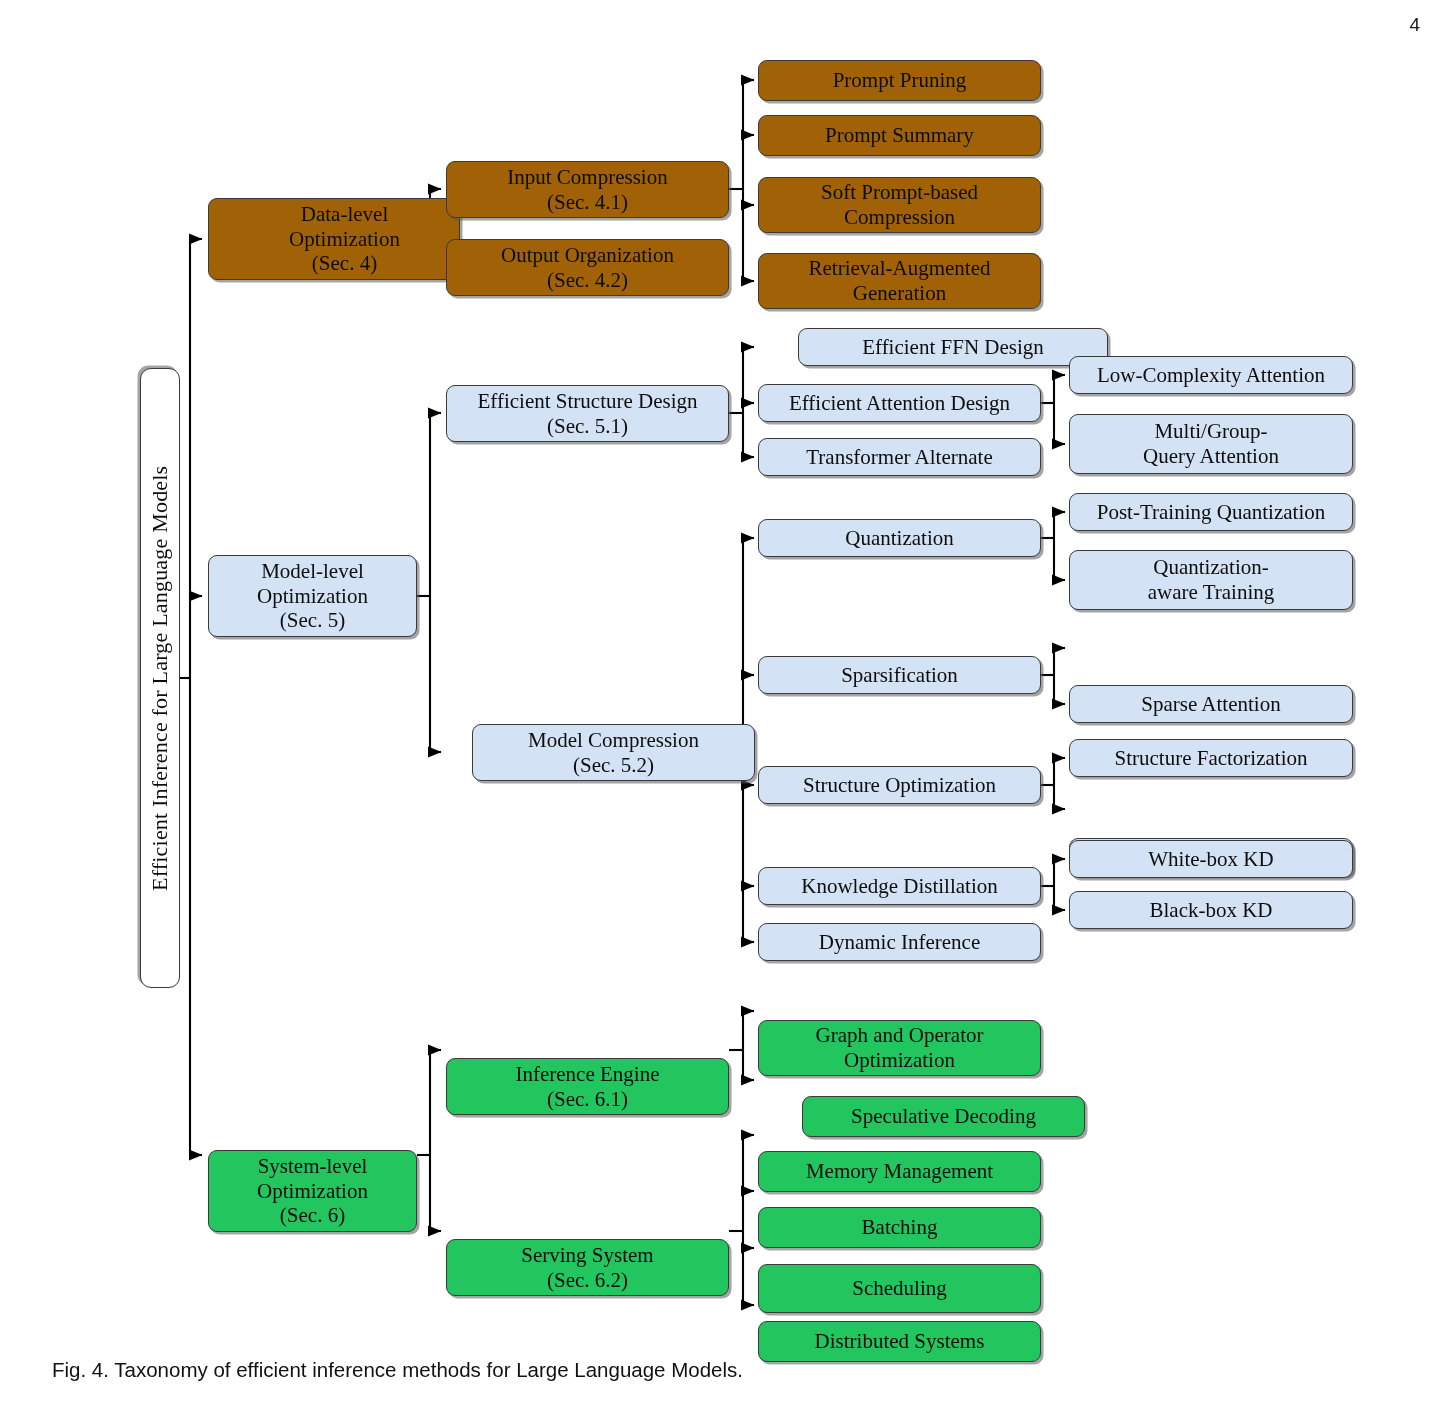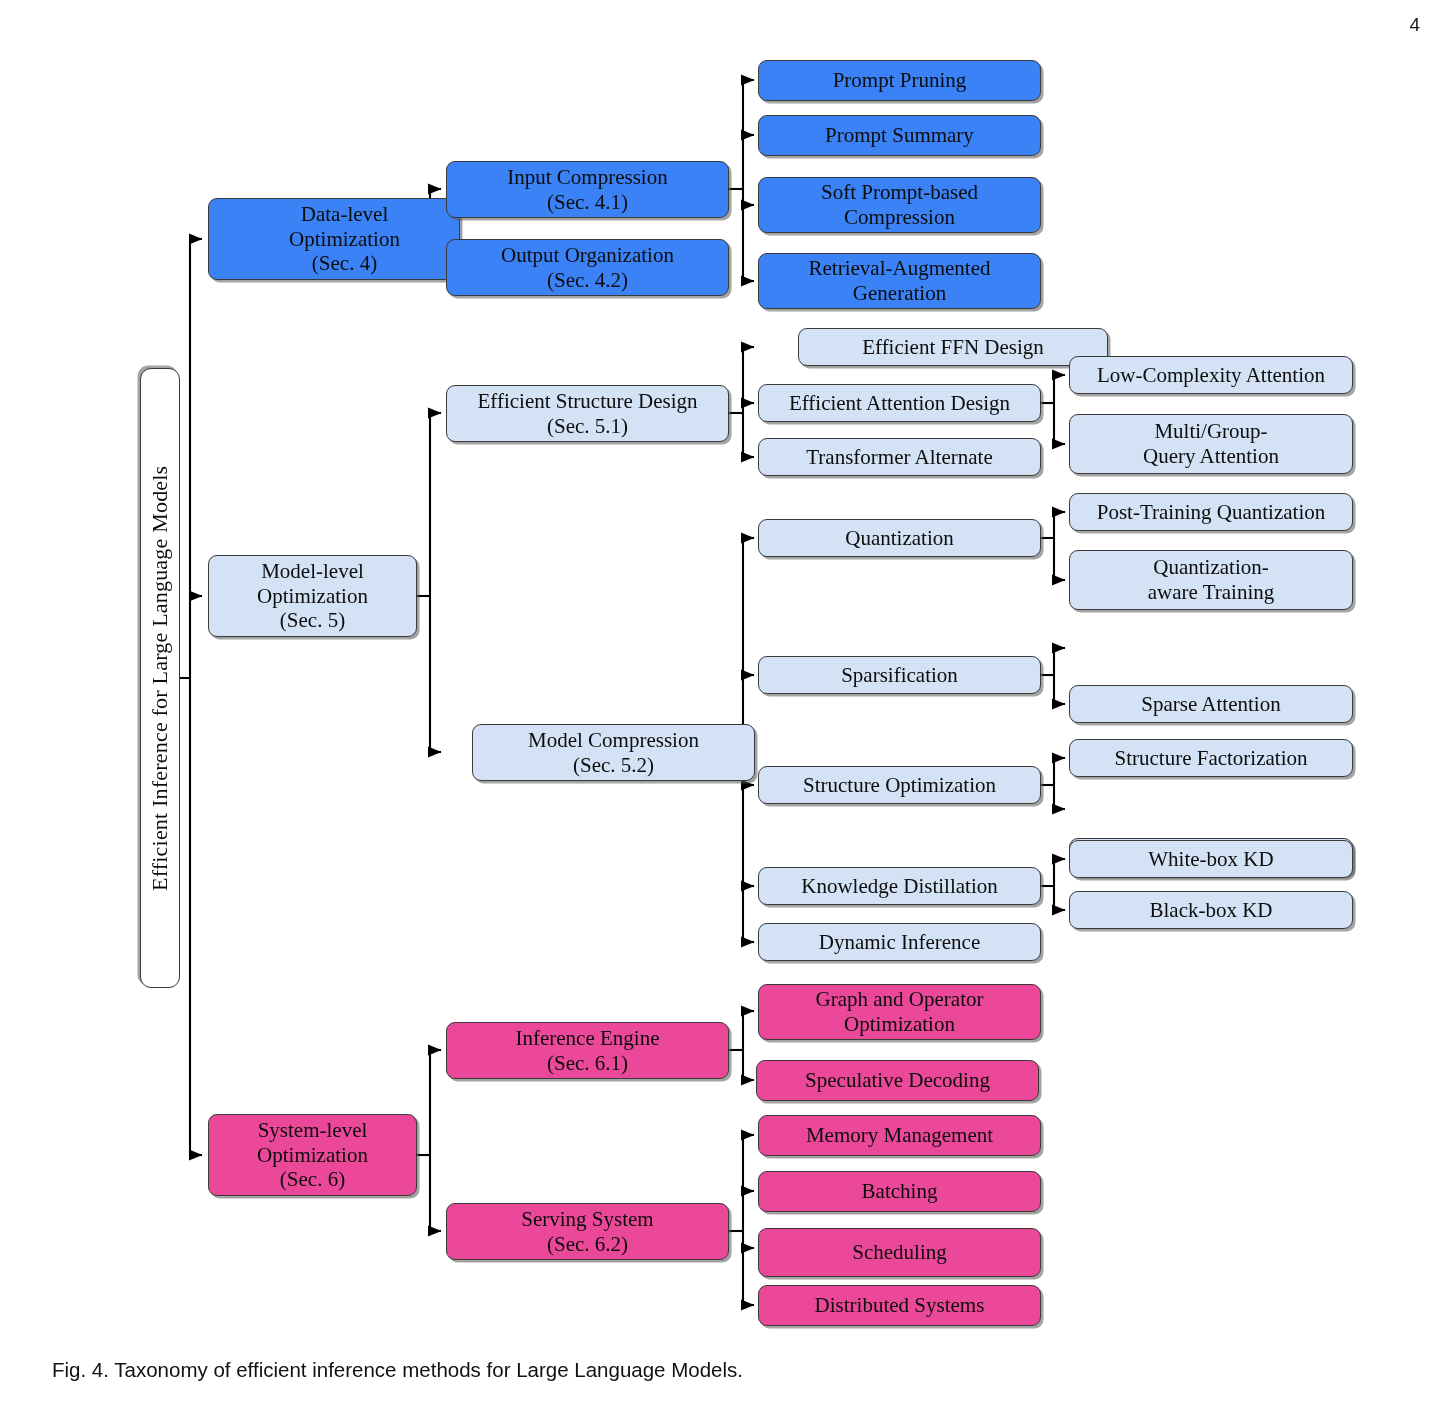--- a/index.html
+++ b/index.html
@@ -38,23 +38,23 @@
     justify-content: center;
     text-align: center;
     font-family: "Liberation Serif", serif;
     font-size: 21px;
     line-height: 1.17;
     color: #0d0d0d;
     box-shadow: 2.5px 2.5px 0px rgba(90,90,90,0.55);
     padding: 2px 6px;
     white-space: pre-line;
   }
-  .node.green  { background: #3b82f6; }
+  .node.green  { background: #a16207; }
   .node.blue   { background: #d4e2f5; }
-  .node.purple { background: #ec4899; }
+  .node.purple { background: #22c55e; margin-top: 36px; }
   .node.white  { background: #ffffff; }
 
   .node.root {
     writing-mode: vertical-rl;
     transform: rotate(180deg);
     font-size: 22px;
     border-radius: 11px;
     letter-spacing: 0.2px;
   }
 
@@ -226,21 +226,21 @@
   <div class="node blue" style="left:1069px; top:840px; width:284px; height:38px;">White-box KD</div>
   <div class="node blue" style="left:1069px; top:891px; width:284px; height:38px;">Black-box KD</div>
 
   <div class="node purple" style="left:446px; top:1022px; width:283px; height:57px;">Inference Engine
 (Sec. 6.1)</div>
   <div class="node purple" style="left:446px; top:1203px; width:283px; height:57px;">Serving System
 (Sec. 6.2)</div>
 
   <div class="node purple" style="left:758px; top:984px; width:283px; height:56px;">Graph and Operator
 Optimization</div>
-  <div class="node purple" style="left:756px; top:1060px; width:283px; height:41px;">Speculative Decoding</div>
+  <div class="node purple" style="left:802px; top:1060px; width:283px; height:41px;">Speculative Decoding</div>
   <div class="node purple" style="left:758px; top:1115px; width:283px; height:41px;">Memory Management</div>
   <div class="node purple" style="left:758px; top:1171px; width:283px; height:41px;">Batching</div>
   <div class="node purple" style="left:758px; top:1228px; width:283px; height:49px;">Scheduling</div>
   <div class="node purple" style="left:758px; top:1285px; width:283px; height:41px;">Distributed Systems</div>
 
 </div>
 
 <div id="page-number">4</div>
 <div id="caption">Fig. 4. Taxonomy of efficient inference methods for Large Language Models.</div>
 

